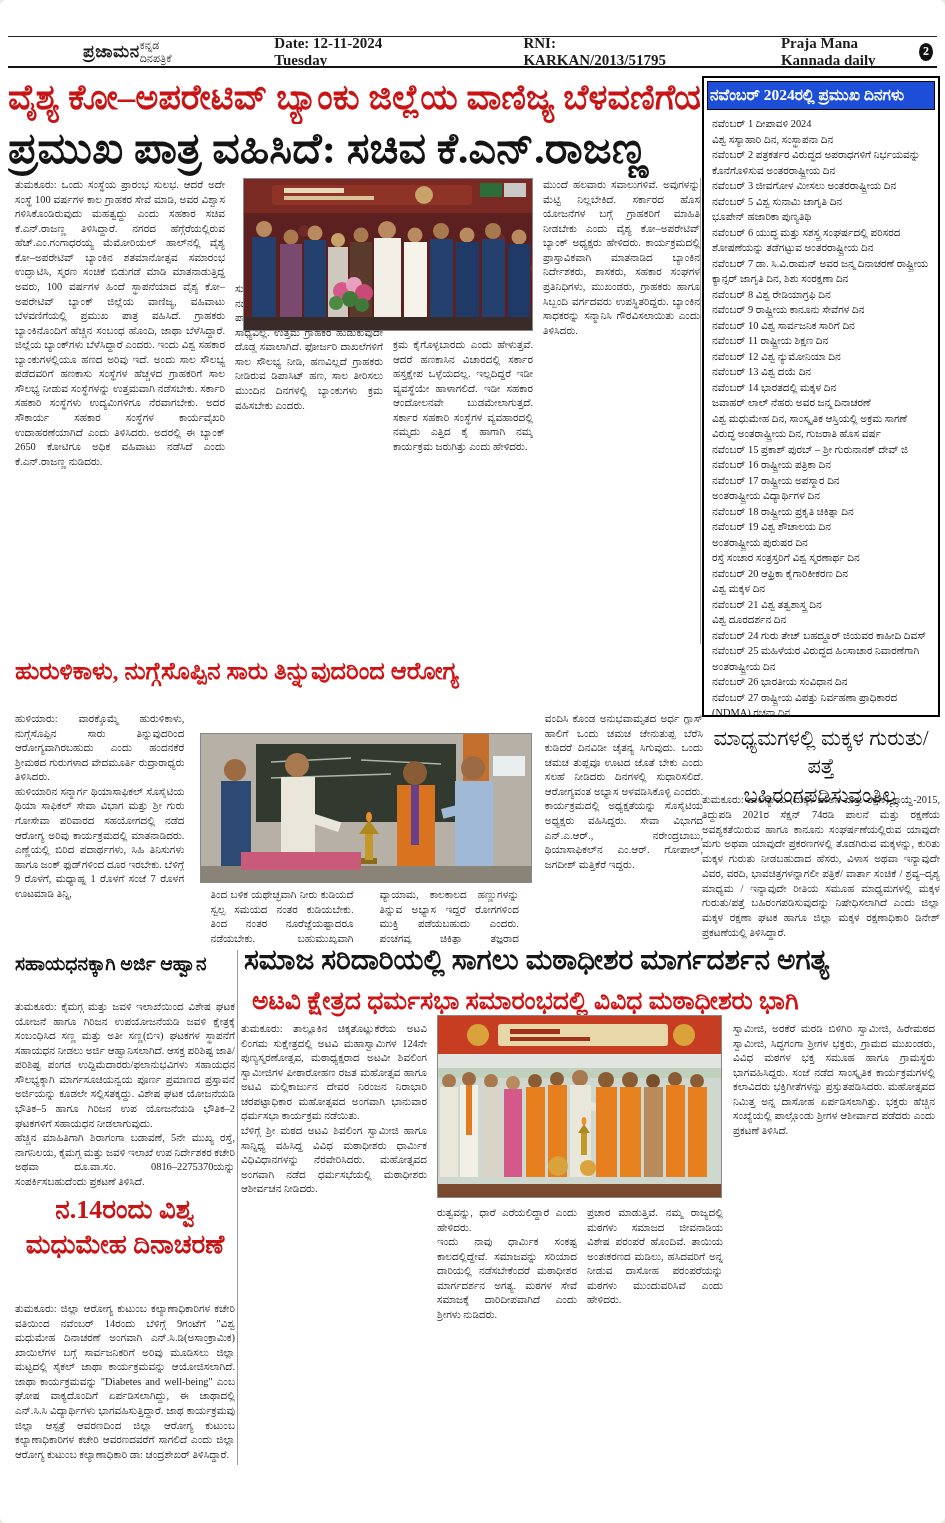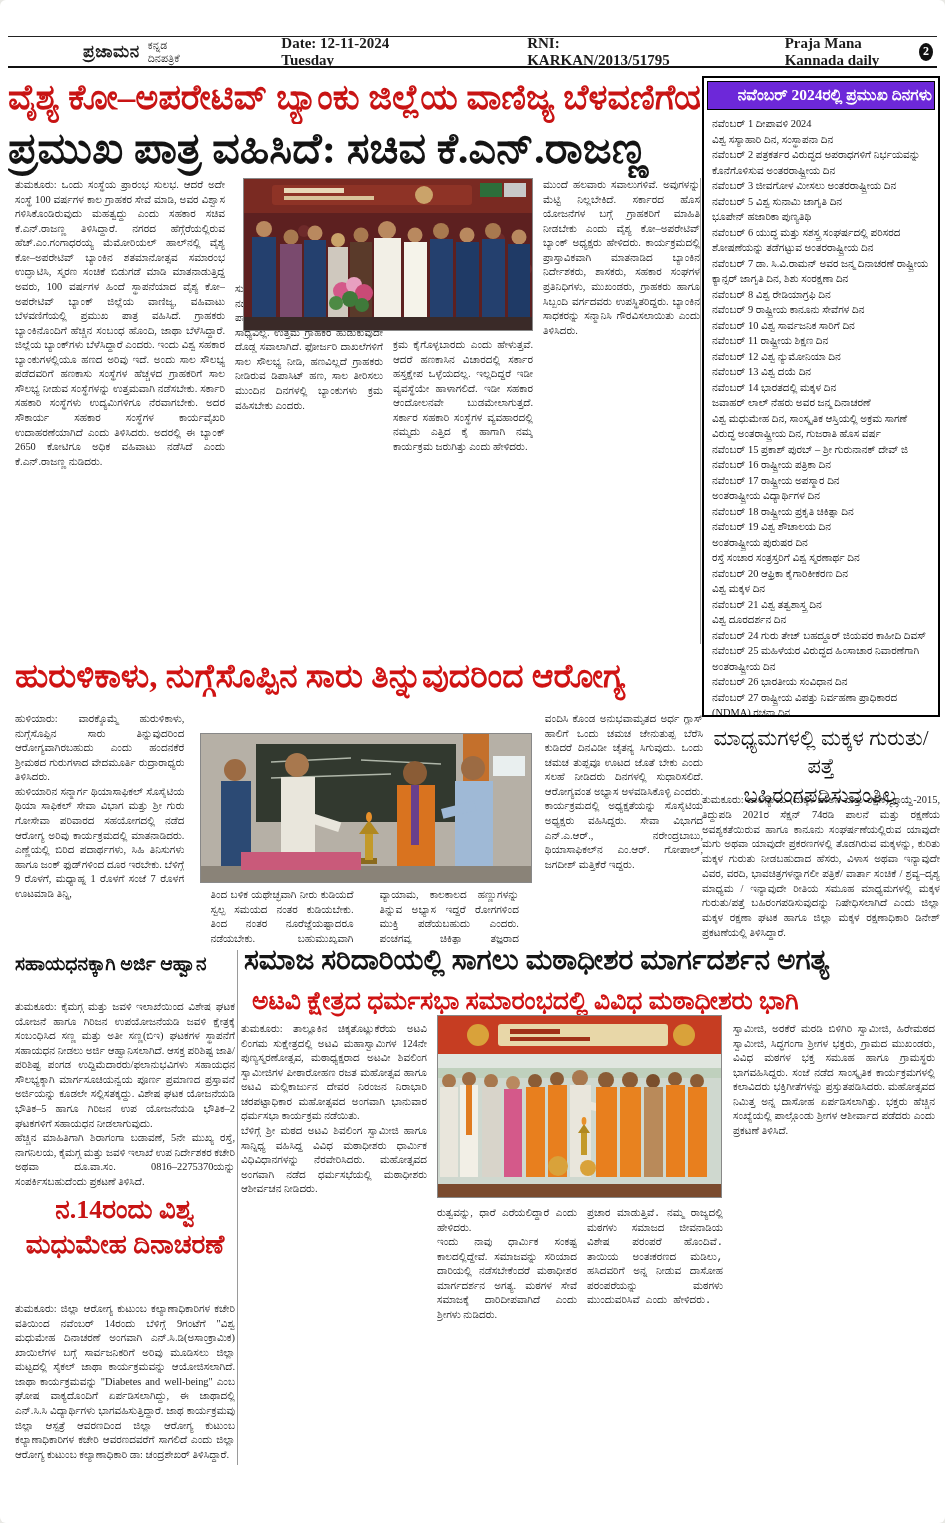--- a/index.html
+++ b/index.html
@@ -11,21 +11,21 @@
   }
   .abs { position:absolute; }
 
   
   #header {
     position:absolute; left:8px; top:36px; width:929px; height:32px;
     border-top:1px solid #222; border-bottom:2.5px solid #111;
     display:flex; align-items:center;
   }
   .masthead { font-weight:bold; font-size:17px; letter-spacing:.5px; margin-left:75px; }
-  .masthead-sub { font-size:11px; margin-left:8px; }
+  .masthead-sub { font-size:11px; }
   .hdr-date { font-weight:bold; font-size:15px; margin-left:92px; }
   .hdr-rni  { font-weight:bold; font-size:15px; margin-left:120px; }
   .hdr-paper{ font-weight:bold; font-size:15px; margin-left:115px; }
   .pgnum {
     margin-left:auto; margin-right:4px; width:18px; height:18px; border-radius:50%;
     background:#111; color:#fff; font-size:12px; font-weight:bold;
     display:flex; align-items:center; justify-content:center;
   }
 
   
@@ -37,41 +37,41 @@
     position:absolute; left:8px; top:124px; width:692px; height:54px;
     color:#141414; font-weight:bold; font-size:43px; white-space:nowrap; overflow:hidden;
   }
 
   
   #sidebar {
     position:absolute; left:702px; top:76px; width:238px; height:641px;
     border:2px solid #000; background:#fff; padding:3px; overflow:hidden;
   }
   #sidebar .sb-title {
-    background:#6d28d9; color:#fff; text-align:right; font-weight:bold;
+    background:#1d4ed8; color:#fff; text-align:left; font-weight:bold;
     font-size:15.5px; padding:4px 2px 5px; border:1px solid #000;
   }
   #sidebar .sb-list { padding:6px 5px 0 5px; }
   #sidebar .sb-line {
     font-size:10.4px; line-height:1.49; text-align:left; color:#111;
   }
 
   
   .body-flex { position:absolute; display:flex; overflow:hidden; }
   .bcol {
     font-size:10.4px; line-height:1.4; text-align:justify; color:#1b1b1b;
     overflow:hidden; white-space:pre-line;
   }
 
   .photo-frame { position:absolute; border:1px solid #888; background:#ccc; overflow:hidden; }
 
   
   .hl-red-2 {
     position:absolute; left:15px; top:658px; width:688px; height:46px;
-    color:#d01313; font-weight:bold; font-size:33px; white-space:nowrap; overflow:hidden;font-family:Liberation Serif, serif;
+    color:#d01313; font-weight:bold; font-size:24px; white-space:nowrap; overflow:hidden;font-family:Liberation Serif, serif;
   }
 
   
   .media-hl {
     position:absolute; left:702px; top:724px; width:238px; text-align:center;
     font-weight:normal; font-size:21px; line-height:1.35; color:#111;
   }
   .media-body {
     position:absolute; left:702px; top:793px; width:238px; height:152px;
     font-size:10.4px; line-height:1.42; text-align:justify; overflow:hidden;
@@ -310,21 +310,21 @@
     <div>ನ.14ರಂದು ವಿಶ್ವ</div>
     <div>ಮಧುಮೇಹ ದಿನಾಚರಣೆ</div>
   </div>
   <div class="bcol abs" style="left:15px; top:1302px; width:220px; height:175px;">ತುಮಕೂರು: ಜಿಲ್ಲಾ ಆರೋಗ್ಯ ಕುಟುಂಬ ಕಲ್ಯಾಣಾಧಿಕಾರಿಗಳ ಕಚೇರಿ ವತಿಯಿಂದ ನವೆಂಬರ್ 14ರಂದು ಬೆಳಿಗ್ಗೆ 9ಗಂಟೆಗೆ "ವಿಶ್ವ ಮಧುಮೇಹ ದಿನಾಚರಣೆ ಅಂಗವಾಗಿ ಎನ್.ಸಿ.ಡಿ(ಅಸಾಂಕ್ರಾಮಿಕ) ಖಾಯಿಲೆಗಳ ಬಗ್ಗೆ ಸಾರ್ವಜನಿಕರಿಗೆ ಅರಿವು ಮೂಡಿಸಲು ಜಿಲ್ಲಾ ಮಟ್ಟದಲ್ಲಿ ಸೈಕಲ್ ಜಾಥಾ ಕಾರ್ಯಕ್ರಮವನ್ನು ಆಯೋಜಿಸಲಾಗಿದೆ. ಜಾಥಾ ಕಾರ್ಯಕ್ರಮವನ್ನು "Diabetes and well-being" ಎಂಬ ಘೋಷ ವಾಕ್ಯದೊಂದಿಗೆ ಏರ್ಪಡಿಸಲಾಗಿದ್ದು, ಈ ಜಾಥಾದಲ್ಲಿ ಎನ್.ಸಿ.ಸಿ ವಿದ್ಯಾರ್ಥಿಗಳು ಭಾಗವಹಿಸುತ್ತಿದ್ದಾರೆ. ಜಾಥ ಕಾರ್ಯಕ್ರಮವು ಜಿಲ್ಲಾ ಆಸ್ಪತ್ರೆ ಆವರಣದಿಂದ ಜಿಲ್ಲಾ ಆರೋಗ್ಯ ಕುಟುಂಬ ಕಲ್ಯಾಣಾಧಿಕಾರಿಗಳ ಕಚೇರಿ ಆವರಣದವರೆಗೆ ಸಾಗಲಿದೆ ಎಂದು ಜಿಲ್ಲಾ ಆರೋಗ್ಯ ಕುಟುಂಬ ಕಲ್ಯಾಣಾಧಿಕಾರಿ ಡಾ: ಚಂದ್ರಶೇಖರ್ ತಿಳಿಸಿದ್ದಾರೆ.</div>
 
   <div class="body-flex" style="left:241px; top:1022px; width:697px; height:492px; gap:10px;">
     <div class="bcol" style="width:186px;">ತುಮಕೂರು: ತಾಲ್ಲೂಕಿನ ಚಿಕ್ಕತೊಟ್ಲುಕೆರೆಯ ಅಟವಿ ಲಿಂಗಮ ಸುಕ್ಷೇತ್ರದಲ್ಲಿ ಅಟವಿ ಮಹಾಸ್ವಾಮಿಗಳ 124ನೇ ಪುಣ್ಯಸ್ಮರಣೋತ್ಸವ, ಮಠಾಧ್ಯಕ್ಷರಾದ ಅಟವೀ ಶಿವಲಿಂಗ ಸ್ವಾಮೀಜಿಗಳ ಪೀಠಾರೋಹಣ ರಜತ ಮಹೋತ್ಸವ ಹಾಗೂ ಅಟವಿ ಮಲ್ಲಿಕಾರ್ಜುನ ದೇವರ ನಿರಂಜನ ನಿರಾಭಾರಿ ಚರಪಟ್ಟಾಧಿಕಾರ ಮಹೋತ್ಸವದ ಅಂಗವಾಗಿ ಭಾನುವಾರ ಧರ್ಮಸಭಾ ಕಾರ್ಯಕ್ರಮ ನಡೆಯಿತು.
       ಬೆಳಿಗ್ಗೆ ಶ್ರೀ ಮಠದ ಅಟವಿ ಶಿವಲಿಂಗ ಸ್ವಾಮೀಜಿ ಹಾಗೂ ಸಾನ್ನಿಧ್ಯ ವಹಿಸಿದ್ದ ವಿವಿಧ ಮಠಾಧೀಶರು ಧಾರ್ಮಿಕ ವಿಧಿವಿಧಾನಗಳನ್ನು ನೆರವೇರಿಸಿದರು. ಮಹೋತ್ಸವದ ಅಂಗವಾಗಿ ನಡೆದ ಧರ್ಮಸಭೆಯಲ್ಲಿ ಮಠಾಧೀಶರು ಆಶೀರ್ವಚನ ನೀಡಿದರು.</div>
     <div class="bcol" style="width:140px; padding-top:184px;">ರುತ್ವವನ್ನು, ಧಾರೆ ಎರೆಯಲಿದ್ದಾರೆ ಎಂದು ಹೇಳಿದರು.
       ಇಂದು ನಾವು ಧಾರ್ಮಿಕ ಸಂಕಷ್ಟ ಕಾಲದಲ್ಲಿದ್ದೇವೆ. ಸಮಾಜವನ್ನು ಸರಿಯಾದ ದಾರಿಯಲ್ಲಿ ನಡೆಸಬೇಕೆಂದರೆ ಮಠಾಧೀಶರ ಮಾರ್ಗದರ್ಶನ ಅಗತ್ಯ. ಮಠಗಳ ಸೇವೆ ಸಮಾಜಕ್ಕೆ ದಾರಿದೀಪವಾಗಿದೆ ಎಂದು ಶ್ರೀಗಳು ನುಡಿದರು.</div>
-    <div class="bcol" style="width:136px; padding-top:184px;font-family:Liberation Mono, monospace;">ಪ್ರಚಾರ ಮಾಡುತ್ತಿವೆ. ನಮ್ಮ ರಾಜ್ಯದಲ್ಲಿ ಮಠಗಳು ಸಮಾಜದ ಜೀವನಾಡಿಯ ವಿಶೇಷ ಪರಂಪರೆ ಹೊಂದಿವೆ. ತಾಯಿಯ ಅಂತಃಕರಣದ ಮಡಿಲು, ಹಸಿದವರಿಗೆ ಅನ್ನ ನೀಡುವ ದಾಸೋಹ ಪರಂಪರೆಯನ್ನು ಮಠಗಳು ಮುಂದುವರಿಸಿವೆ ಎಂದು ಹೇಳಿದರು.</div>
+    <div class="bcol" style="width:136px; padding-top:184px;">ಪ್ರಚಾರ ಮಾಡುತ್ತಿವೆ. ನಮ್ಮ ರಾಜ್ಯದಲ್ಲಿ ಮಠಗಳು ಸಮಾಜದ ಜೀವನಾಡಿಯ ವಿಶೇಷ ಪರಂಪರೆ ಹೊಂದಿವೆ. ತಾಯಿಯ ಅಂತಃಕರಣದ ಮಡಿಲು, ಹಸಿದವರಿಗೆ ಅನ್ನ ನೀಡುವ ದಾಸೋಹ ಪರಂಪರೆಯನ್ನು ಮಠಗಳು ಮುಂದುವರಿಸಿವೆ ಎಂದು ಹೇಳಿದರು.</div>
     <div class="bcol" style="width:202px;">ಸ್ವಾಮೀಜಿ, ಅರಕೆರೆ ಮರಡಿ ಬಿಳಿಗಿರಿ ಸ್ವಾಮೀಜಿ, ಹಿರೇಮಠದ ಸ್ವಾಮೀಜಿ, ಸಿದ್ಧಗಂಗಾ ಶ್ರೀಗಳ ಭಕ್ತರು, ಗ್ರಾಮದ ಮುಖಂಡರು, ವಿವಿಧ ಮಠಗಳ ಭಕ್ತ ಸಮೂಹ ಹಾಗೂ ಗ್ರಾಮಸ್ಥರು ಭಾಗವಹಿಸಿದ್ದರು. ಸಂಜೆ ನಡೆದ ಸಾಂಸ್ಕೃತಿಕ ಕಾರ್ಯಕ್ರಮಗಳಲ್ಲಿ ಕಲಾವಿದರು ಭಕ್ತಿಗೀತೆಗಳನ್ನು ಪ್ರಸ್ತುತಪಡಿಸಿದರು. ಮಹೋತ್ಸವದ ನಿಮಿತ್ತ ಅನ್ನ ದಾಸೋಹ ಏರ್ಪಡಿಸಲಾಗಿತ್ತು. ಭಕ್ತರು ಹೆಚ್ಚಿನ ಸಂಖ್ಯೆಯಲ್ಲಿ ಪಾಲ್ಗೊಂಡು ಶ್ರೀಗಳ ಆಶೀರ್ವಾದ ಪಡೆದರು ಎಂದು ಪ್ರಕಟಣೆ ತಿಳಿಸಿದೆ.</div>
   </div>
 
   <div class="photo-frame" style="left:437px; top:1015px; width:285px; height:183px;">
     <svg width="285" height="183" viewBox="0 0 285 183">
       <rect width="285" height="183" fill="#cfd8cf"></rect>
       <rect x="0" y="0" width="285" height="38" fill="#c63d22"></rect>
       <rect x="60" y="8" width="170" height="22" rx="3" fill="#e8d7a8"></rect>
       <rect x="72" y="13" width="50" height="5" fill="#a03018"></rect>
       <rect x="72" y="21" width="80" height="4" fill="#a03018"></rect>

